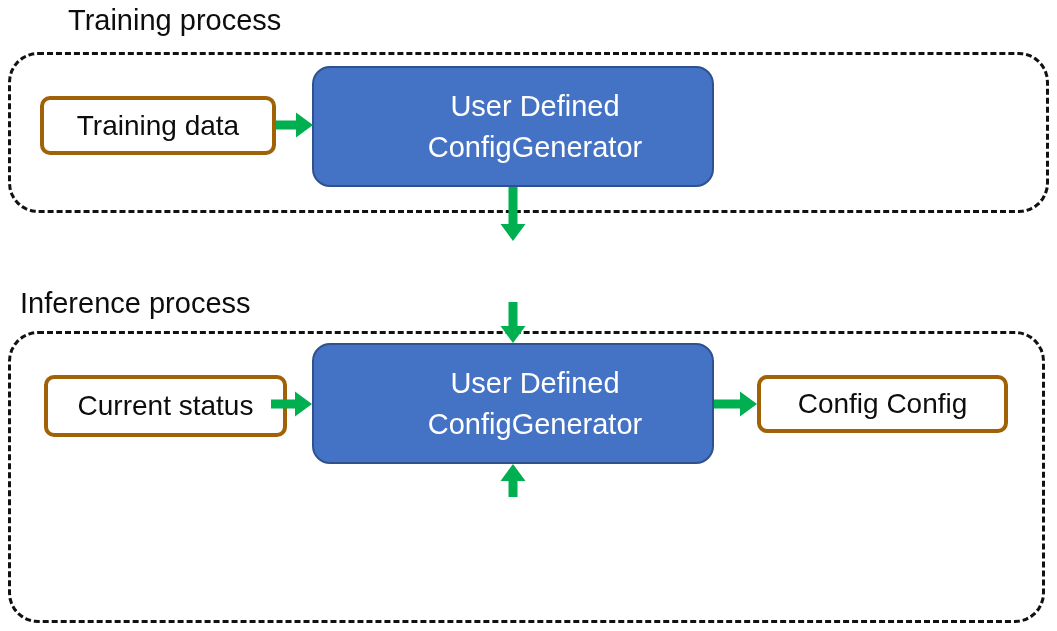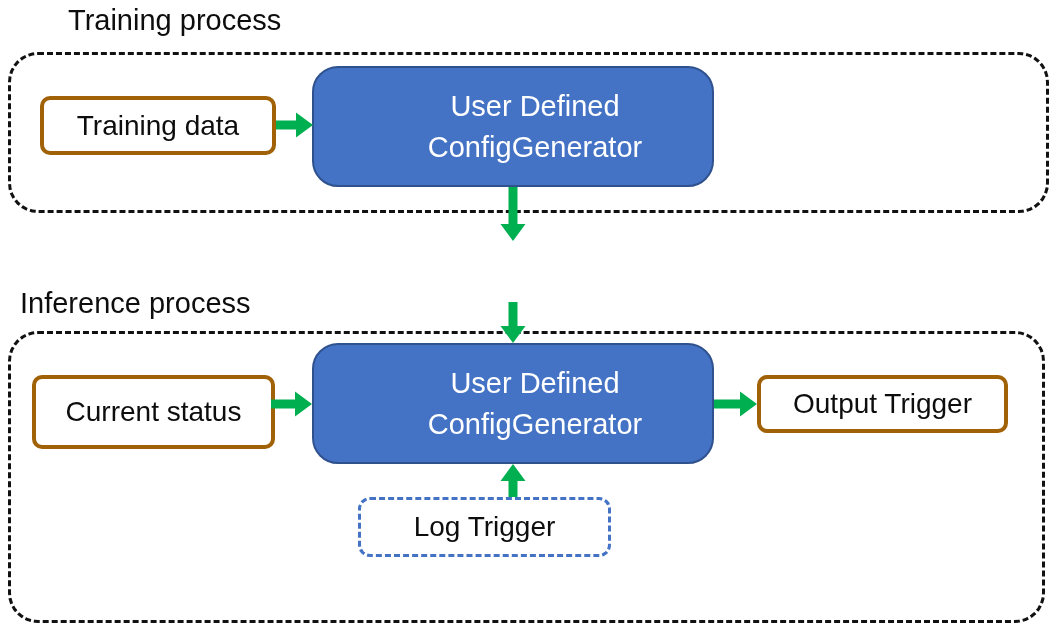--- a/index.html
+++ b/index.html
@@ -41,28 +41,28 @@
     align-items: center;
     justify-content: center;
     font-size: 28px;
     color: #0d0d0d;
     box-sizing: border-box;
     white-space: nowrap;
     z-index: 3;
   }
   #training-data-box  { left: 40px;  top: 96px;  width: 236px; height: 59px; }
   #checkpoint-box     { left: 395px; top: 241px; width: 237px; height: 61px; }
-  #current-status-box { left: 32px;  top: 375px; width: 243px; height: 74px; }
+  #current-status-box { left: 44px;  top: 375px; width: 243px; height: 62px; }
   #output-config-box  { left: 757px; top: 375px; width: 251px; height: 58px; }
 
   .generator-box {
     position: absolute;
     background: #4472C4;
     border: 2px solid #2F528F;
-    border-radius: 26px;
+    border-radius: 18px;
     display: flex;
     flex-direction: column;
     align-items: center;
     justify-content: center;
     color: #ffffff;
     font-size: 29px;
     line-height: 41px;
     box-sizing: border-box;
     text-align: center;
     white-space: nowrap;
@@ -120,26 +120,23 @@
   <div class="white-box" id="current-status-box">
     <span>Current status</span>
   </div>
 
   <div class="generator-box" id="generator-inference">
     <span>User Defined</span>
     <span>ConfigGenerator</span>
   </div>
 
   <div class="white-box" id="output-config-box">
-    <span>Output Trigger</span>
+    <span>Config Config</span>
   </div>
 
-  <div class="trigger-box" id="log-trigger-box">
-    <span>Log Trigger</span>
-  </div>
 
 
   <svg class="arrow" style="left:276px; top:111px;" width="37" height="28">
     <polygon points="0,9.5 20,9.5 20,1.5 37,14 20,26.5 20,18.5 0,18.5"></polygon>
   </svg>
 
   <svg class="arrow" style="left:499px; top:187px;" width="28" height="54">
     <polygon points="9.5,0 18.5,0 18.5,37 26.5,37 14,54 1.5,37 9.5,37"></polygon>
   </svg>
 

